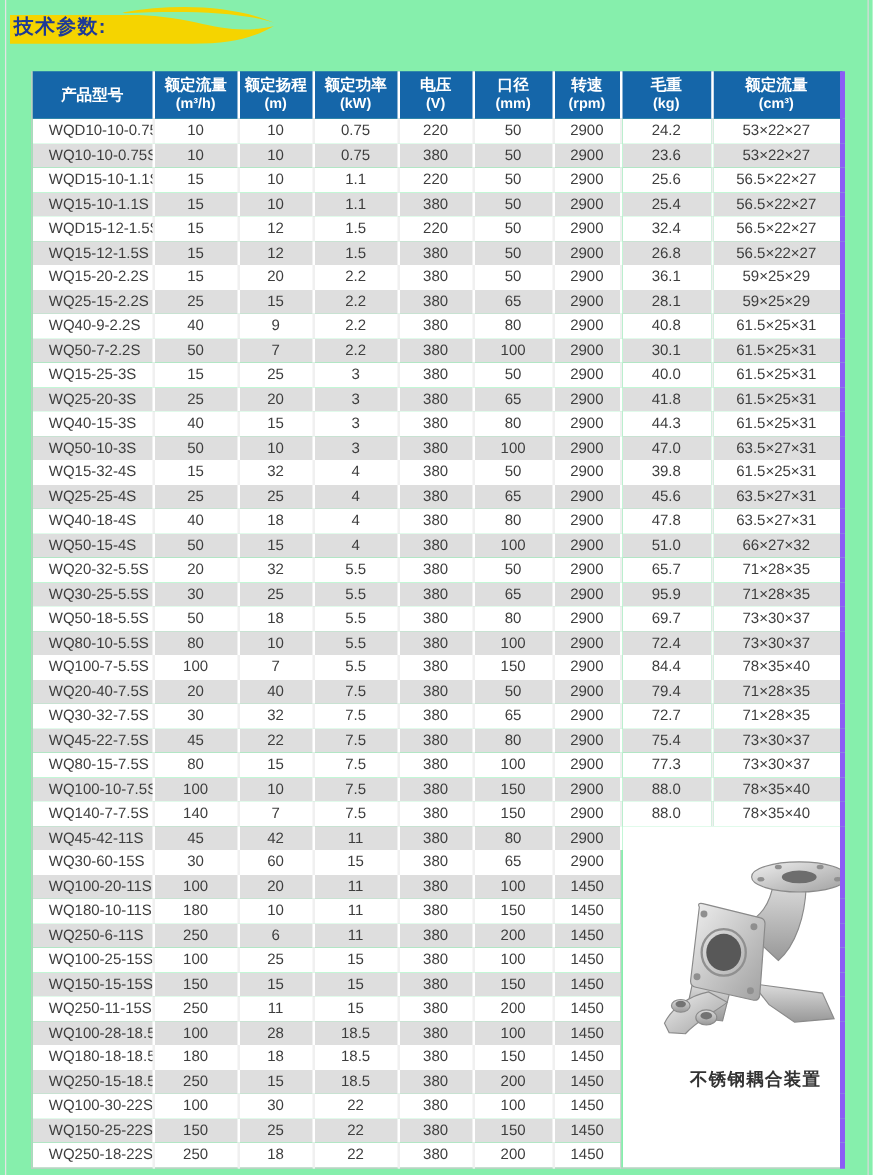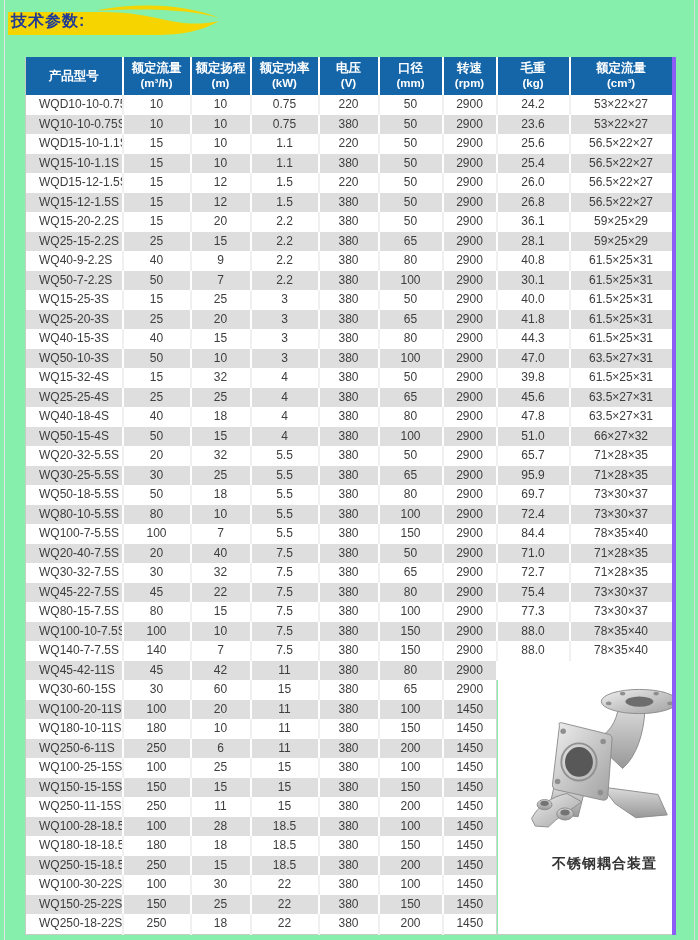--- a/index.html
+++ b/index.html
@@ -141,21 +141,21 @@
           <td>56.5×22×27</td>
         </tr>
         <tr class="odd">
           <td class="model">WQD15-12-1.5S</td>
           <td>15</td>
           <td>12</td>
           <td>1.5</td>
           <td>220</td>
           <td>50</td>
           <td>2900</td>
-          <td>26.0</td>
+          <td>32.4</td>
           <td>56.5×22×27</td>
         </tr>
         <tr class="even">
           <td class="model">WQ15-12-1.5S</td>
           <td>15</td>
           <td>12</td>
           <td>1.5</td>
           <td>380</td>
           <td>50</td>
           <td>2900</td>
@@ -350,21 +350,21 @@
           <td>78×35×40</td>
         </tr>
         <tr class="even">
           <td class="model">WQ20-40-7.5S</td>
           <td>20</td>
           <td>40</td>
           <td>7.5</td>
           <td>380</td>
           <td>50</td>
           <td>2900</td>
-          <td>71.0</td>
+          <td>79.4</td>
           <td>71×28×35</td>
         </tr>
         <tr class="odd">
           <td class="model">WQ30-32-7.5S</td>
           <td>30</td>
           <td>32</td>
           <td>7.5</td>
           <td>380</td>
           <td>65</td>
           <td>2900</td>

